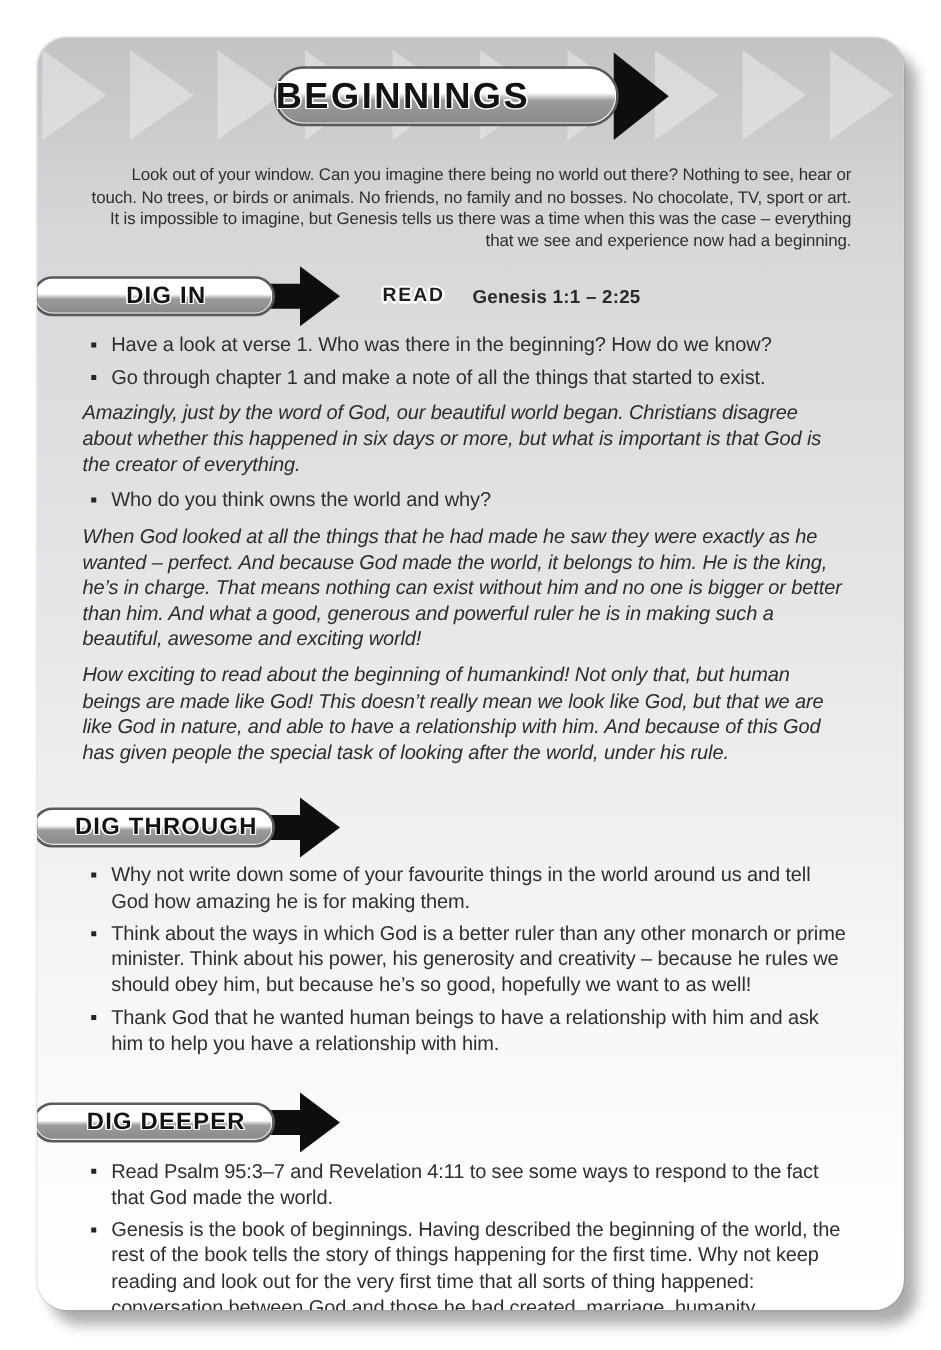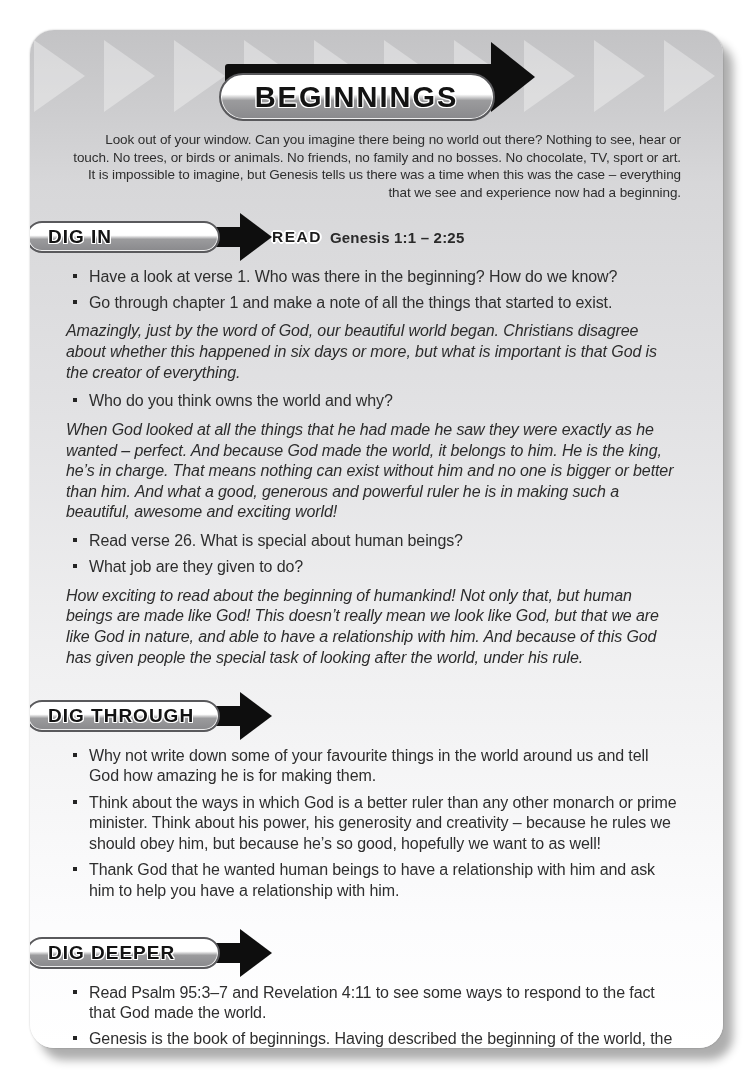--- a/index.html
+++ b/index.html
@@ -23,49 +23,50 @@
 
   
   .banner { position:relative; }
   .banner .stem { position:absolute; background:#0e0e0e; border-radius:3px; }
   .banner .head { position:absolute; width:0; height:0; }
   .banner .pill {
     position:absolute; display:flex; align-items:center;
     border:2px solid #59595c;
     background:linear-gradient(180deg,#ffffff 0%,#ffffff 44%,#9b9b9d 58%,#89898c 100%);
     box-shadow:inset 0 0 0 1px rgba(255,255,255,0.85);
+    justify-content:center;
   }
   .outline-text {
     font-weight:bold; color:#131313;
     text-shadow:-1px -1px 0 #fff, 1px -1px 0 #fff, -1px 1px 0 #fff, 1px 1px 0 #fff,
                  0 -1px 0 #fff, 0 1px 0 #fff, -1px 0 0 #fff, 1px 0 0 #fff;
   }
 
   .title-banner { position:absolute; left:50%; top:12px; transform:translateX(-50%); width:316px; height:70px; }
   .title-banner .stem { left:6px; right:26px; top:50%; height:26px; transform:translateY(-50%); }
   .title-banner .head { right:0; top:50%; transform:translateY(-50%);
     border-top:35px solid transparent; border-bottom:35px solid transparent; border-left:44px solid #0e0e0e; }
   .title-banner .pill { left:0; top:50%; transform:translateY(-50%); width:276px; height:48px;
-    border-radius:24px; justify-content:center;margin-top:20px; }
+    border-radius:24px; justify-content:flex-start; }
   .title-banner .pill .outline-text { font-size:29px; letter-spacing:2px; }
 
   .section-banner { height:48px; width:242px; }
   .section-banner .stem { left:-6px; right:22px; top:50%; height:20px; transform:translateY(-50%); }
   .section-banner .head { right:0; top:50%; transform:translateY(-50%);
     border-top:24px solid transparent; border-bottom:24px solid transparent; border-left:32px solid #0e0e0e; }
   .section-banner .pill { left:-4px; top:50%; transform:translateY(-50%); width:194px; height:32px;
     border-radius:16px; padding-left:20px; }
   .section-banner .pill .outline-text { font-size:19px; letter-spacing:1px; }
 
   
   .content { padding:0 42px 0 36px; color:#2e2e2e; font-size:16px; line-height:1.29; letter-spacing:-0.1px; }
   .intro { margin:9px 42px 10px 36px; color:#2e2e2e; font-size:13.5px; line-height:1.3; letter-spacing:-0.1px;text-align:right; }
 
   .banner-row { display:flex; align-items:center; margin-top:12px; }
-  .read-group { display:flex; align-items:flex-end; gap:8px; }
+  .read-group { display:flex; align-items:flex-end; gap:22px; margin-left:34px; }
   .read-label {
     font-weight:bold; font-size:15.5px; letter-spacing:1.5px; color:#1d1d1d;
     text-shadow:-1px -1px 0 #fff, 1px -1px 0 #fff, -1px 1px 0 #fff, 1px 1px 0 #fff,
                  -2px 0 0 #fff, 2px 0 0 #fff, 0 2px 0 #fff, 0 -2px 0 #fff;
   }
   .read-ref { font-weight:bold; font-size:15px; color:#2a2a2a; letter-spacing:0.2px; }
 
   ul.bullets { list-style:none; margin:5px 0; }
   ul.bullets li { position:relative; padding-left:23px; margin:5.5px 0; }
   ul.bullets li::before { content:""; position:absolute; left:7px; top:7px; width:4px; height:4px; background:#242424; }
@@ -122,24 +123,20 @@
   <div class="content after-banner">
     <ul class="bullets">
       <li><span>Have a look at verse 1. Who was there in the beginning? How do we know?</span></li>
       <li><span>Go through chapter 1 and make a note of all the things that started to exist.</span></li>
     </ul>
     <p class="note">Amazingly, just by the word of God, our beautiful world began. Christians disagree about whether this happened in six days or more, but what is important is that God is the creator of everything.</p>
     <ul class="bullets">
       <li><span>Who do you think owns the world and why?</span></li>
     </ul>
     <p class="note">When God looked at all the things that he had made he saw they were exactly as he wanted – perfect. And because God made the world, it belongs to him. He is the king, he’s in charge. That means nothing can exist without him and no one is bigger or better than him. And what a good, generous and powerful ruler he is in making such a beautiful, awesome and exciting world!</p>
-    <ul class="bullets">
-      <li><span>Read verse 26. What is special about human beings?</span></li>
-      <li><span>What job are they given to do?</span></li>
-    </ul>
     <p class="note">How exciting to read about the beginning of humankind! Not only that, but human beings are made like God! This doesn’t really mean we look like God, but that we are like God in nature, and able to have a relationship with him. And because of this God has given people the special task of looking after the world, under his rule.</p>
   </div>
 
   <div class="banner section-banner sec2">
     <span class="stem"></span>
     <span class="head"></span>
     <span class="pill">
       <span class="outline-text">DIG THROUGH</span>
     </span>
   </div>

